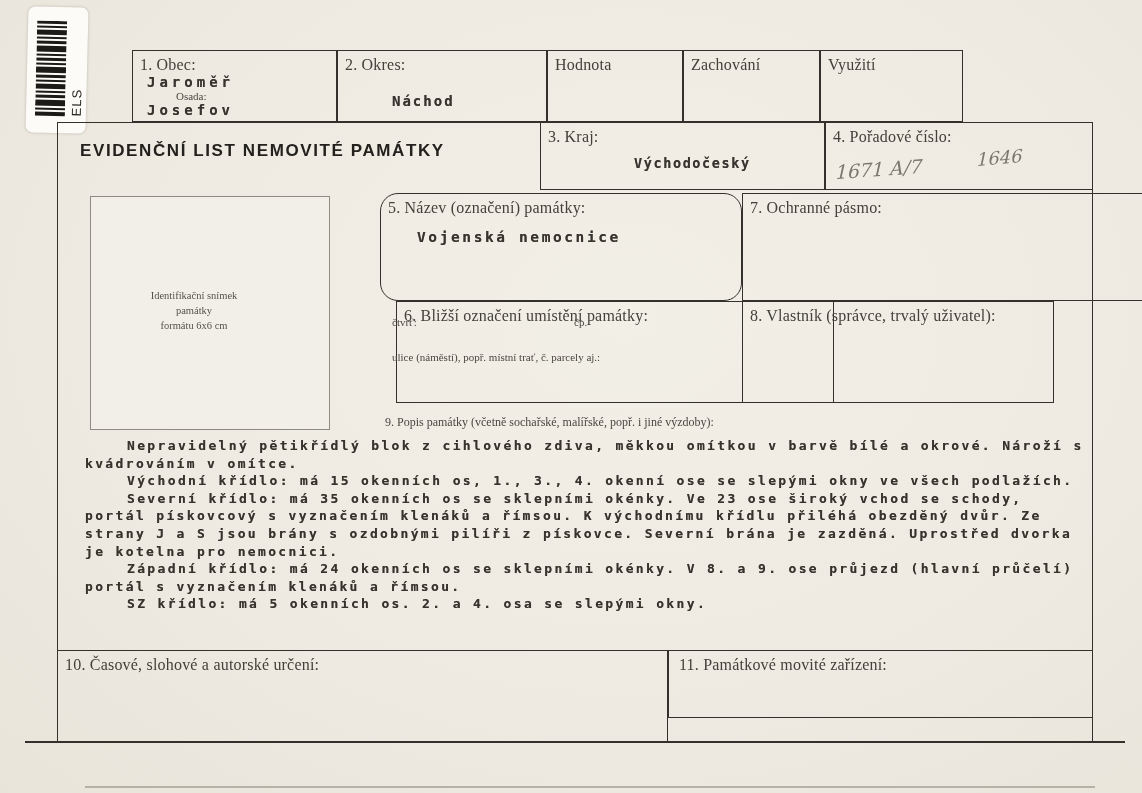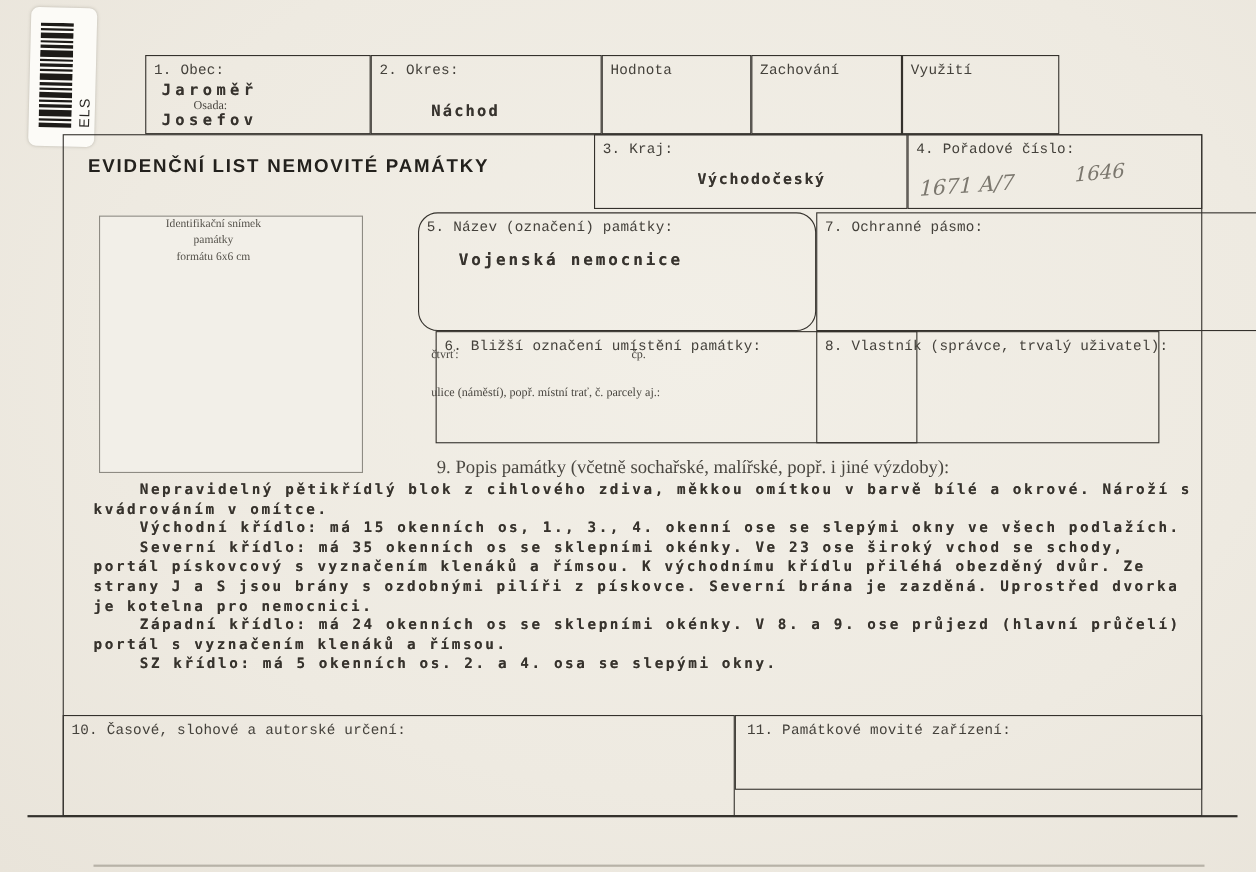--- a/index.html
+++ b/index.html
@@ -17,22 +17,22 @@
     box-sizing:border-box;
     background:transparent;
   }
   .box-thin{
     position:absolute;
     border:1px solid #8e8b83;
     box-sizing:border-box;
     background:#f2efe8;
   }
   .flabel{
-    font-family:Liberation Mono, monospace;
-    font-size:13px;
+    font-family:Liberation Serif, serif;
+    font-size:16px;
     color:#44413b;
     letter-spacing:.2px;
     padding:5px 0 0 7px;
     white-space:nowrap;
   }
   .sublabel{
     position:absolute;
     font-family:"Liberation Serif", serif;
     font-size:11px;
     color:#4a4741;
@@ -72,21 +72,21 @@
     letter-spacing:2.35px;
     line-height:17.6px;
     color:#36322c;
     text-shadow:0 0 .5px rgba(40,36,30,.5);
   }
   .popis-text p{margin:0;text-indent:42px;}
   .photo-note{
     position:absolute;
     left:90px;top:196px;width:208px;height:234px;
     display:flex;flex-direction:column;align-items:center;justify-content:flex-start;
-    box-sizing:border-box;
+    padding-top:92px;box-sizing:border-box;
     font-family:"Liberation Serif", serif;
     font-size:10.5px;line-height:15px;
     color:#55524b;text-align:center;
   }
   .sticker{
     position:absolute;left:27px;top:7px;width:60px;height:126px;
     background:#fcfbf7;border-radius:7px;
     transform:rotate(1.4deg);
     box-shadow:0 0 3px rgba(90,85,75,.35);
   }
@@ -190,21 +190,21 @@
     <div class="flabel">6. Bližší označení umístění památky:</div>
   </div>
   <div class="sublabel" style="left:392px;top:316px;">čtvrť:</div>
   <div class="sublabel" style="left:574px;top:316px;">čp.</div>
   <div class="sublabel" style="left:392px;top:351px;">ulice (náměstí), popř. místní trať, č. parcely aj.:</div>
 
   <div class="box" style="left:742px;top:301px;width:312px;height:102px;">
     <div class="flabel">8. Vlastník (správce, trvalý uživatel):</div>
   </div>
 
-  <div class="sublabel" style="left:397px;top:415px;font-size:17px;">9. Popis památky (včetně sochařské, malířské, popř. i jiné výzdoby):</div>
+  <div class="sublabel" style="left:385px;top:415px;font-size:12px;">9. Popis památky (včetně sochařské, malířské, popř. i jiné výzdoby):</div>
   <div class="popis-text">
     <p>Nepravidelný pětikřídlý blok z cihlového zdiva, měkkou omítkou v barvě bílé a okrové. Nároží s kvádrováním v omítce.</p>
     <p>Východní křídlo: má 15 okenních os, 1., 3., 4. okenní ose se slepými okny ve všech podlažích.</p>
     <p>Severní křídlo: má 35 okenních os se sklepními okénky. Ve 23 ose široký vchod se schody, portál pískovcový s vyznačením klenáků a římsou. K východnímu křídlu přiléhá obezděný dvůr. Ze strany J a S jsou brány s ozdobnými pilíři z pískovce. Severní brána je zazděná. Uprostřed dvorka je kotelna pro nemocnici.</p>
     <p>Západní křídlo: má 24 okenních os se sklepními okénky. V 8. a 9. ose průjezd (hlavní průčelí) portál s vyznačením klenáků a římsou.</p>
     <p>SZ křídlo: má 5 okenních os. 2. a 4. osa se slepými okny.</p>
   </div>
 
   <div class="box" style="left:57px;top:650px;width:611px;height:92px;">
     <div class="flabel">10. Časové, slohové a autorské určení:</div>

